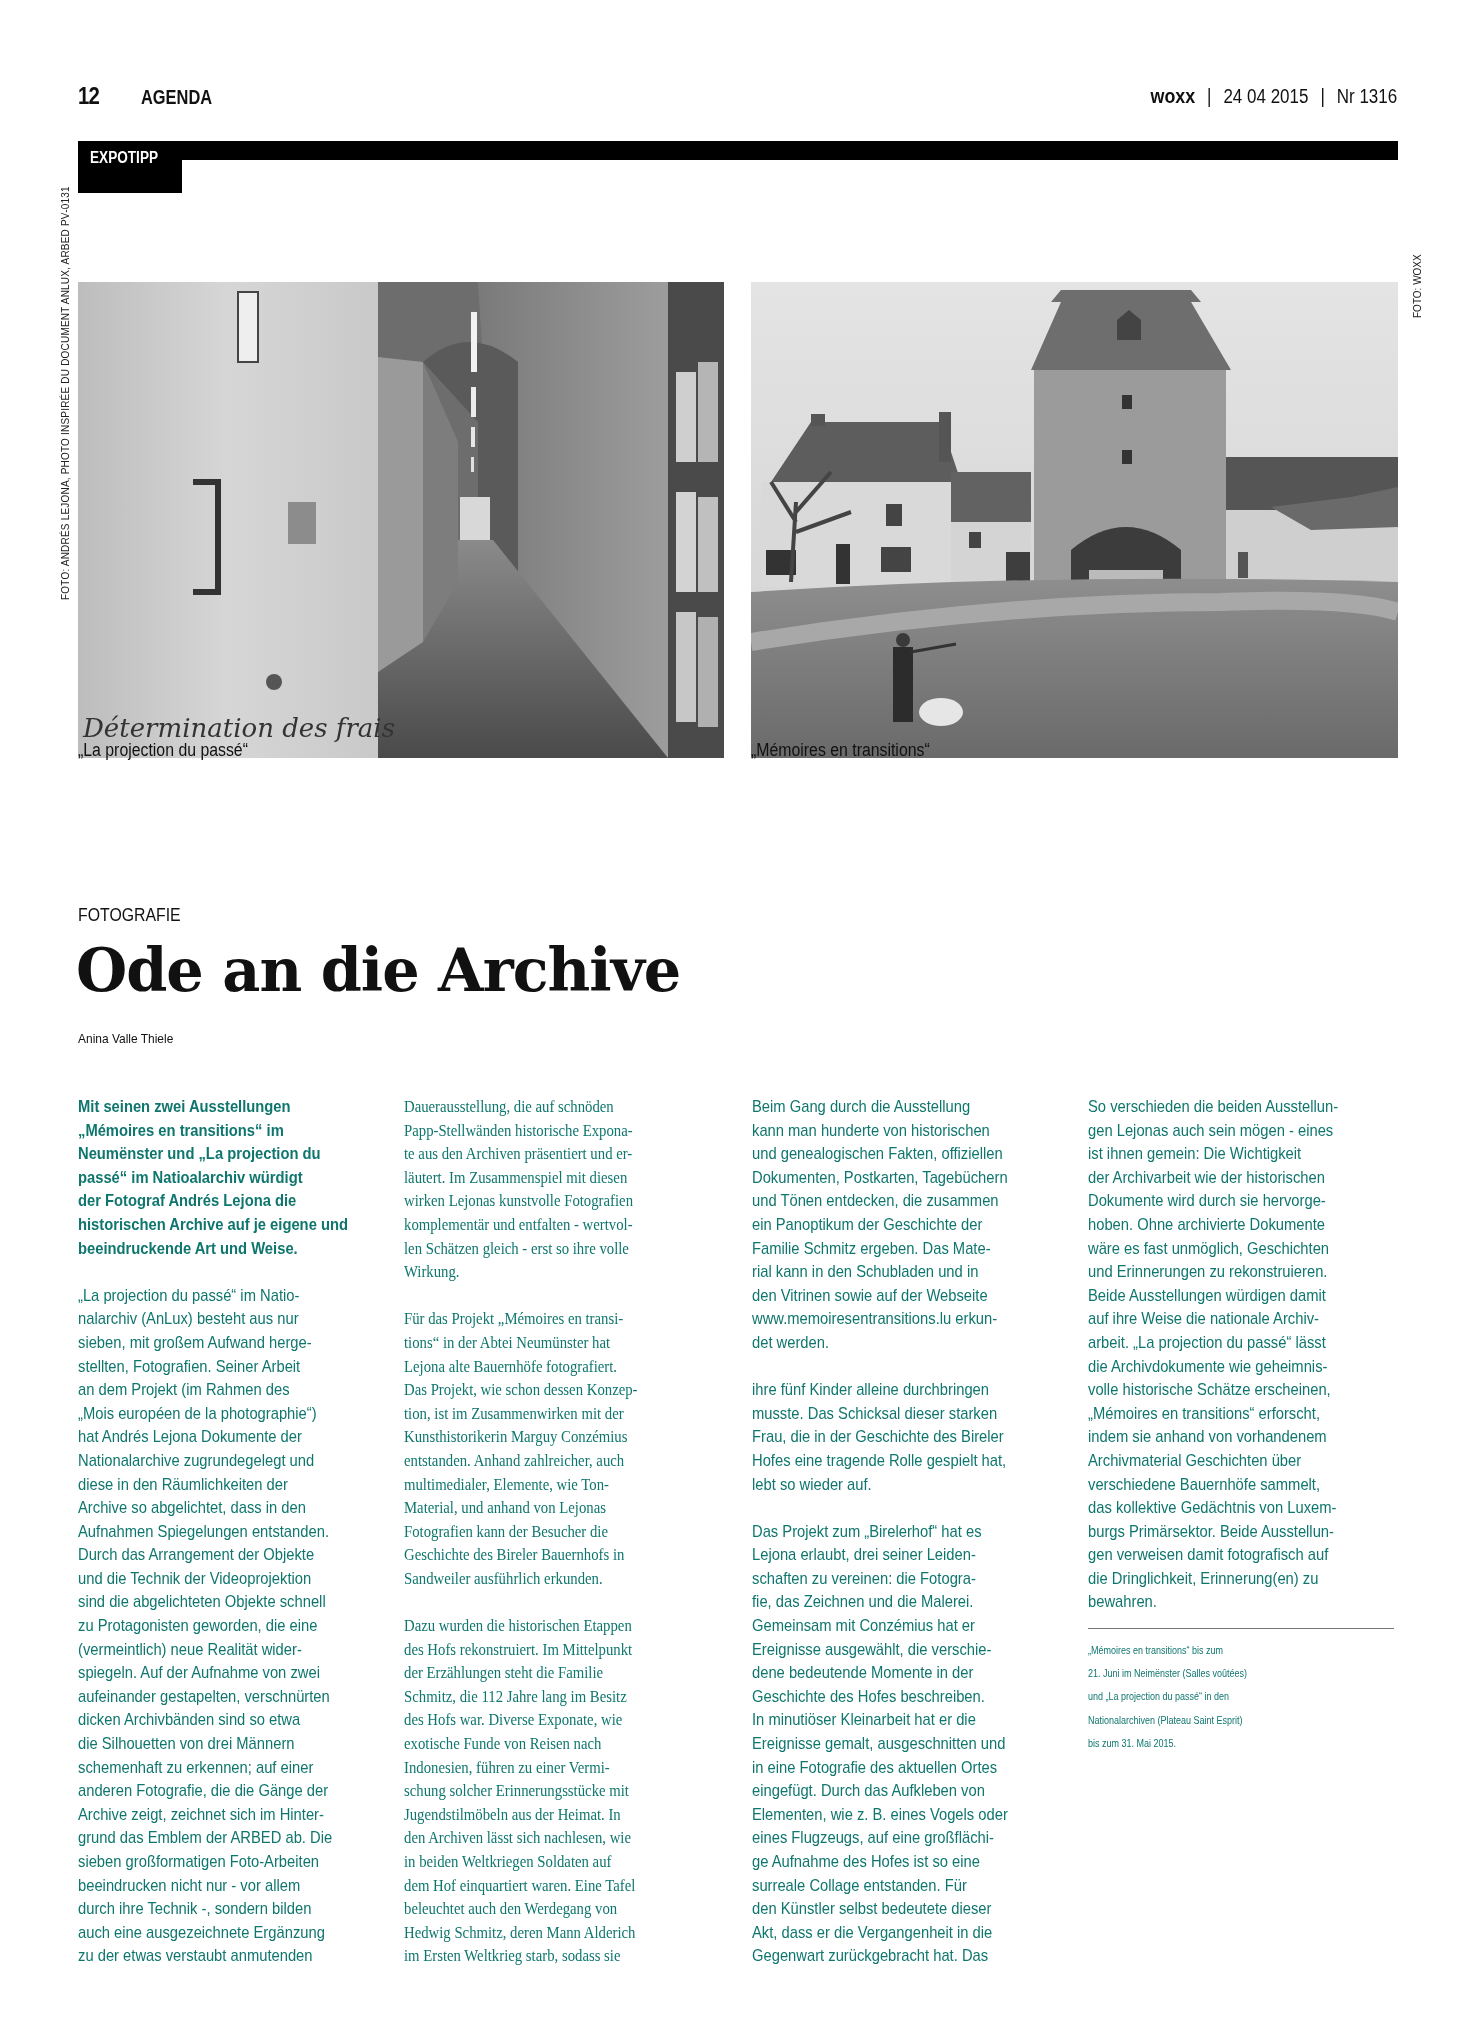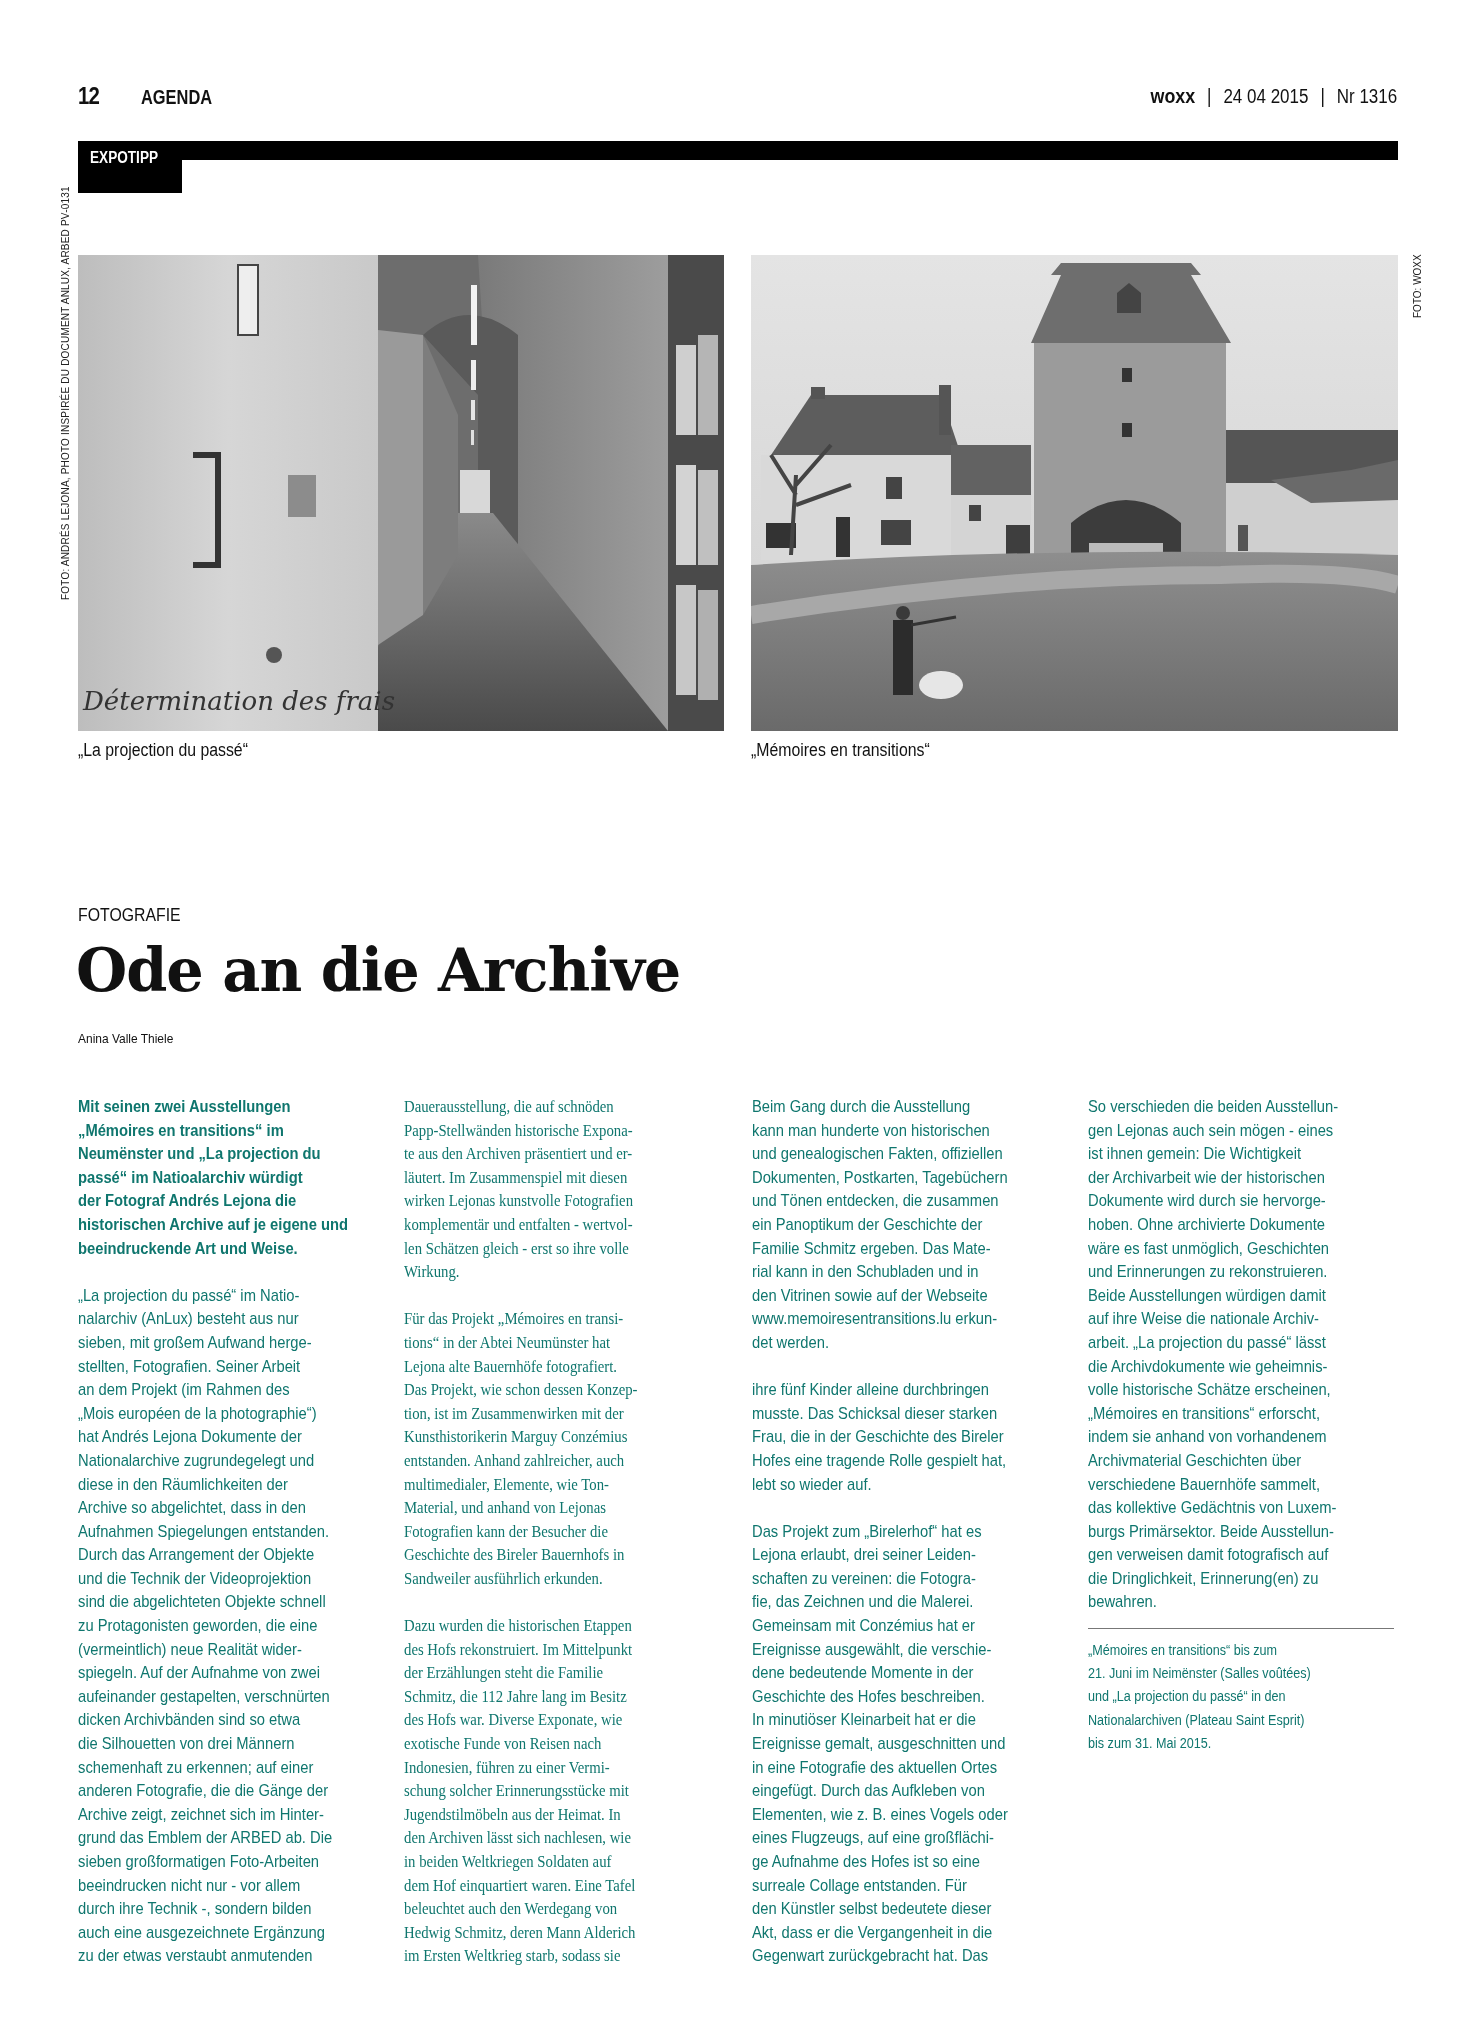--- a/index.html
+++ b/index.html
@@ -15,21 +15,21 @@
     .masthead { right: 76px; top: 84px; font-size: 20px; white-space: nowrap; display: flex; align-items: center; transform: scaleX(0.85); transform-origin: right; }
     .masthead .brand { font-weight: bold; font-size: 21px; }
     .masthead .sep { margin: 0 14px; font-weight: normal; }
 
     .rule-bar { left: 78px; top: 141px; width: 1320px; height: 19px; background: #000; }
     .expotipp { left: 78px; top: 141px; width: 104px; height: 52px; background: #000; color: #fff;
       font-size: 16px; font-weight: bold; line-height: 34px; padding-left: 12px; box-sizing: border-box; transform-origin: left; }
     .expotipp span { display: inline-block; transform: scaleX(0.85); transform-origin: left; }
 
     
-    .photo { overflow: hidden; background: #0369a1; }
+    .photo { overflow: hidden; background: #0369a1; margin-top: 27px; }
     .photo-left { left: 78px; top: 255px; width: 646px; height: 476px; }
     .photo-right { left: 751px; top: 255px; width: 647px; height: 476px; }
     .photo svg { display: block; width: 100%; height: 100%; }
 
     .credit-left { left: 60px; top: 600px; font-size: 10px; color: #222; white-space: nowrap;
       transform: rotate(-90deg); transform-origin: left top; letter-spacing: 0.2px; }
     .credit-right { left: 1412px; top: 318px; font-size: 10px; color: #222; white-space: nowrap;
       transform: rotate(-90deg); transform-origin: left top; }
 
     .caption { top: 740px; font-size: 18px; color: #111; white-space: nowrap; transform: scaleX(0.88); transform-origin: left; }
@@ -45,21 +45,21 @@
     
     .col { top: 1095px; width: 320px; font-size: 16.4px; line-height: 23.6px; color: #0f766e; }
     .col p { margin: 0 0 23.6px 0; }
     .col .line { display: block; white-space: nowrap; }
     .col-1 { left: 78px; }
     .col-2 { left: 404px; font-family: Liberation Serif, serif; }
     .col-3 { left: 752px; }
     .col-4 { left: 1088px; }
     .lead { font-weight: bold; }
     .info-rule { height: 1px; background: #777; width: 306px; margin: 6px 0 10px 0; }
-    .info { font-size: 14px; line-height: 23.4px; }
+    .info { font-size: 10px; line-height: 23.4px; }
     .txt { display: inline-block; transform: scaleX(0.9); transform-origin: left; }
   </style>
 </head>
 <body>
 
 <div class="abs page-num">12</div>
 <div class="abs section-name">AGENDA</div>
 <div class="abs masthead">
   <span class="brand">woxx</span>
   <span class="sep">|</span>

